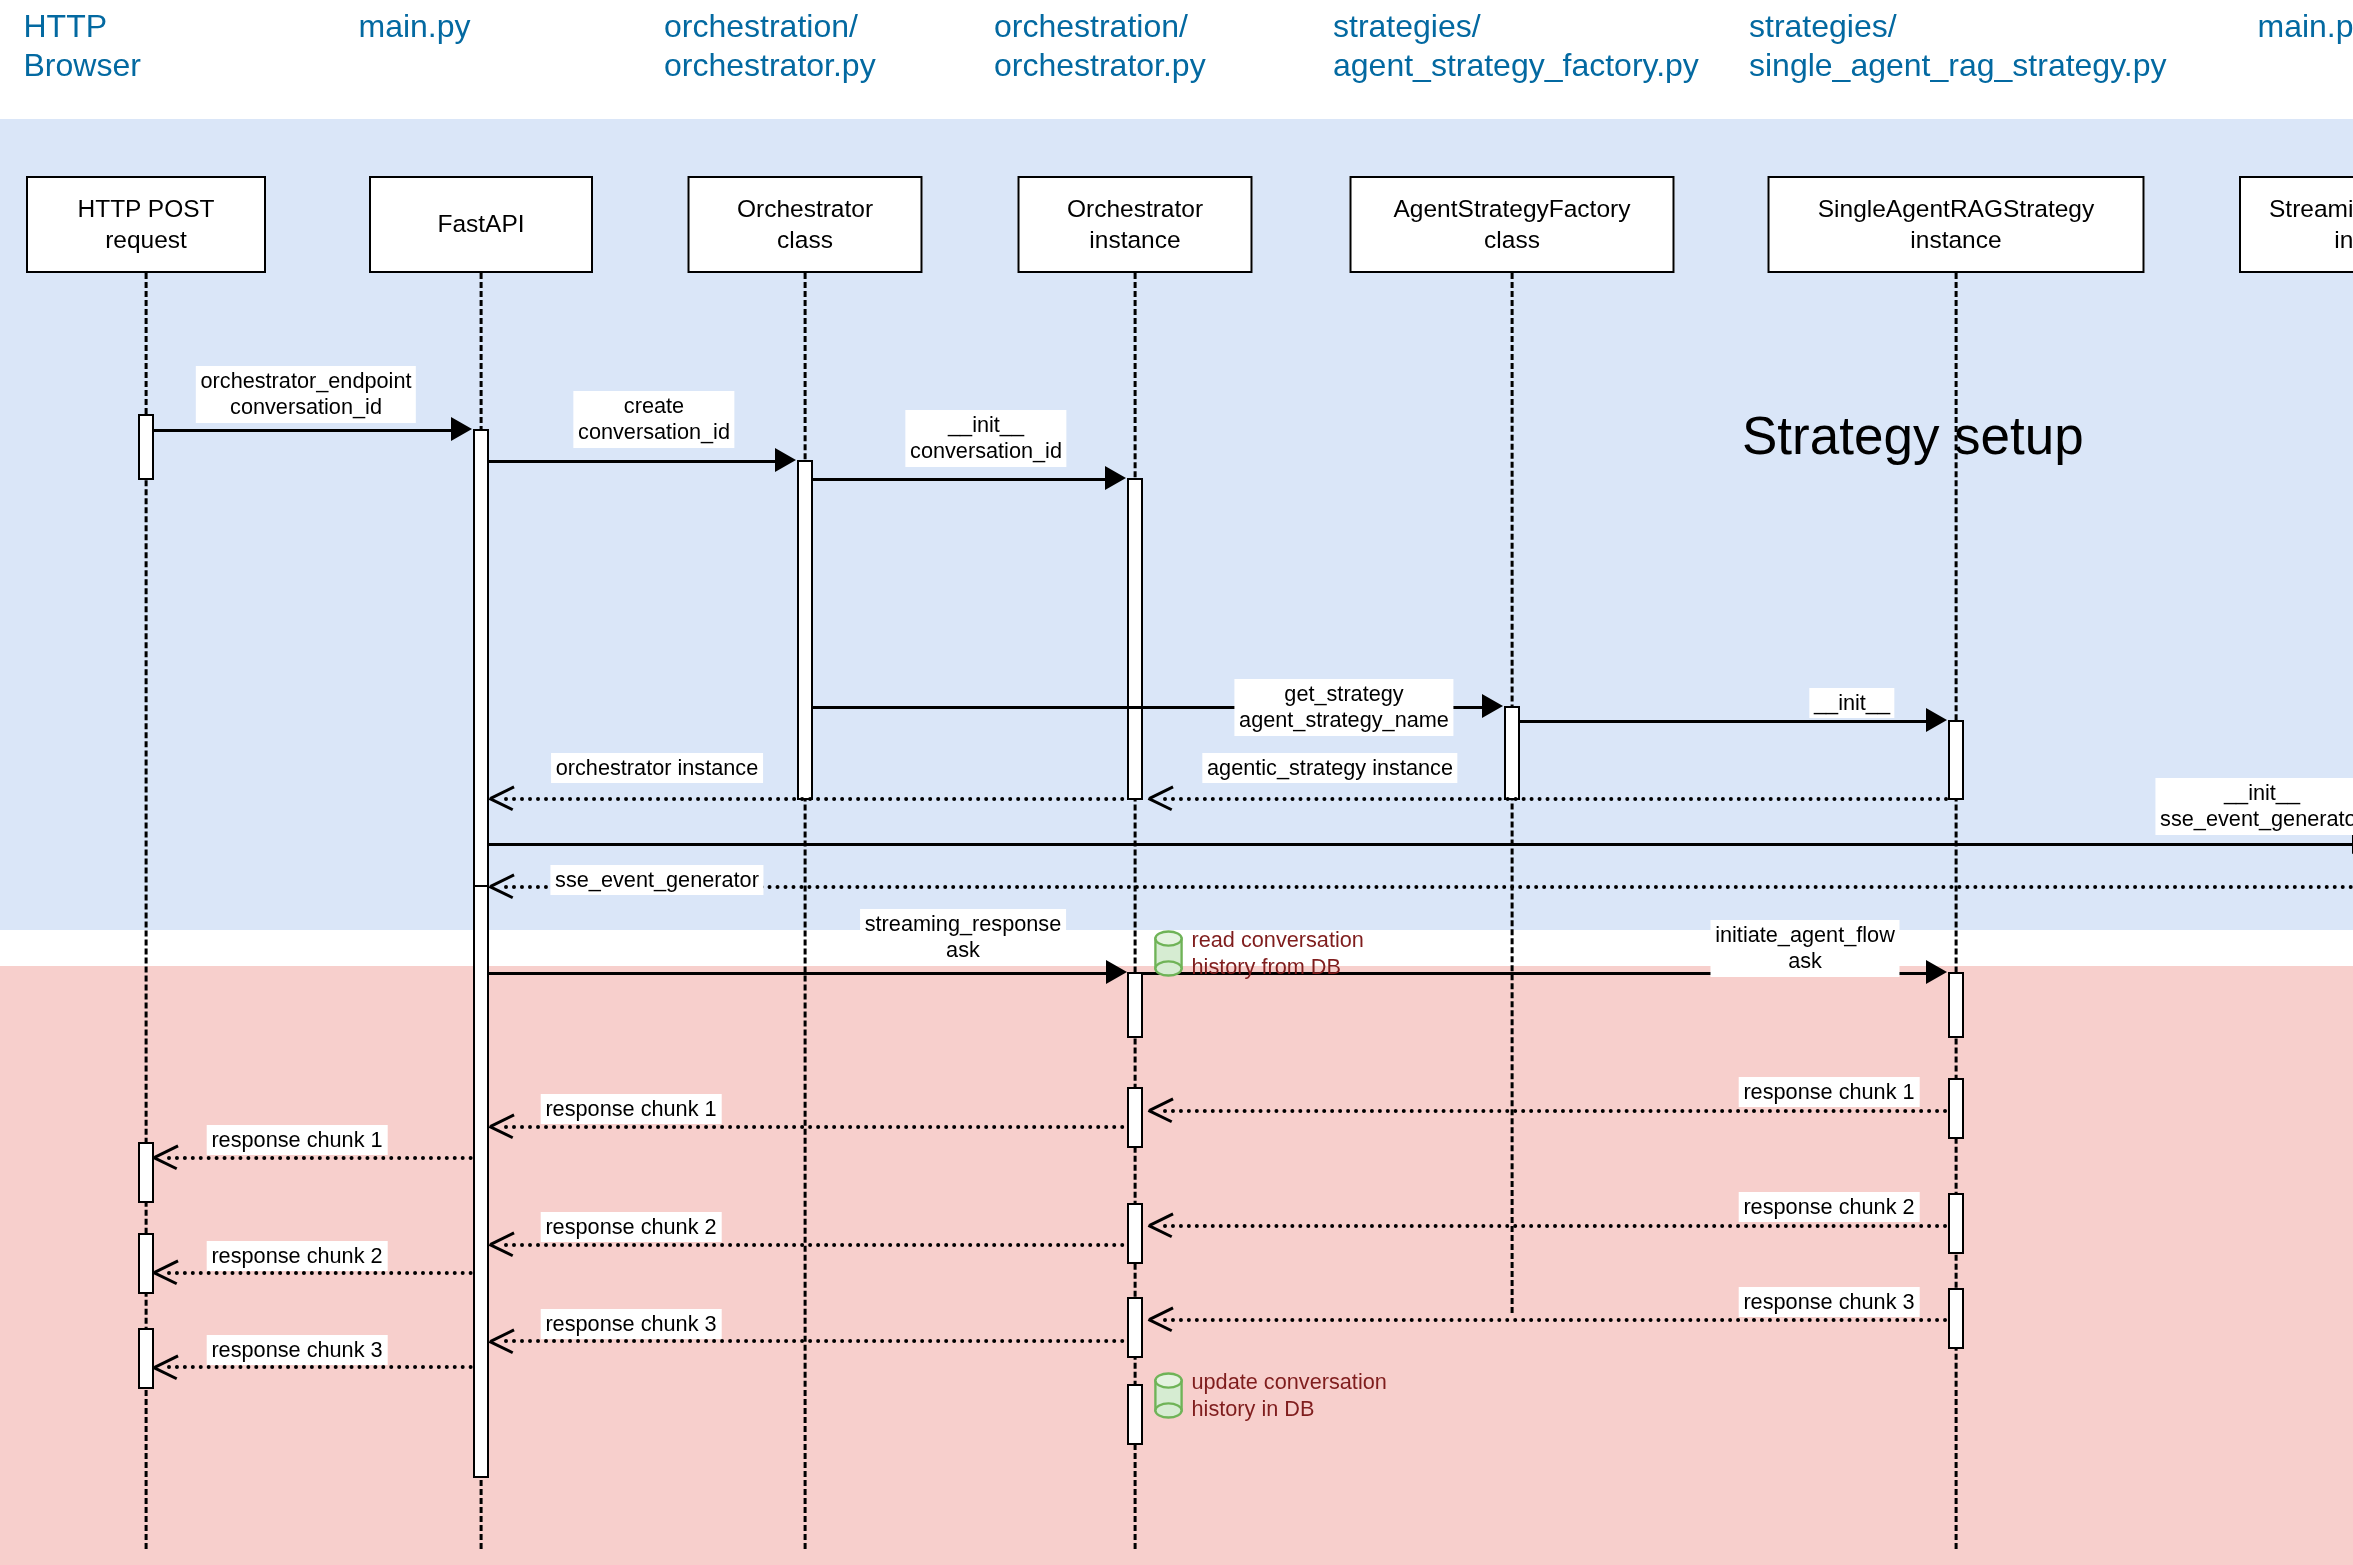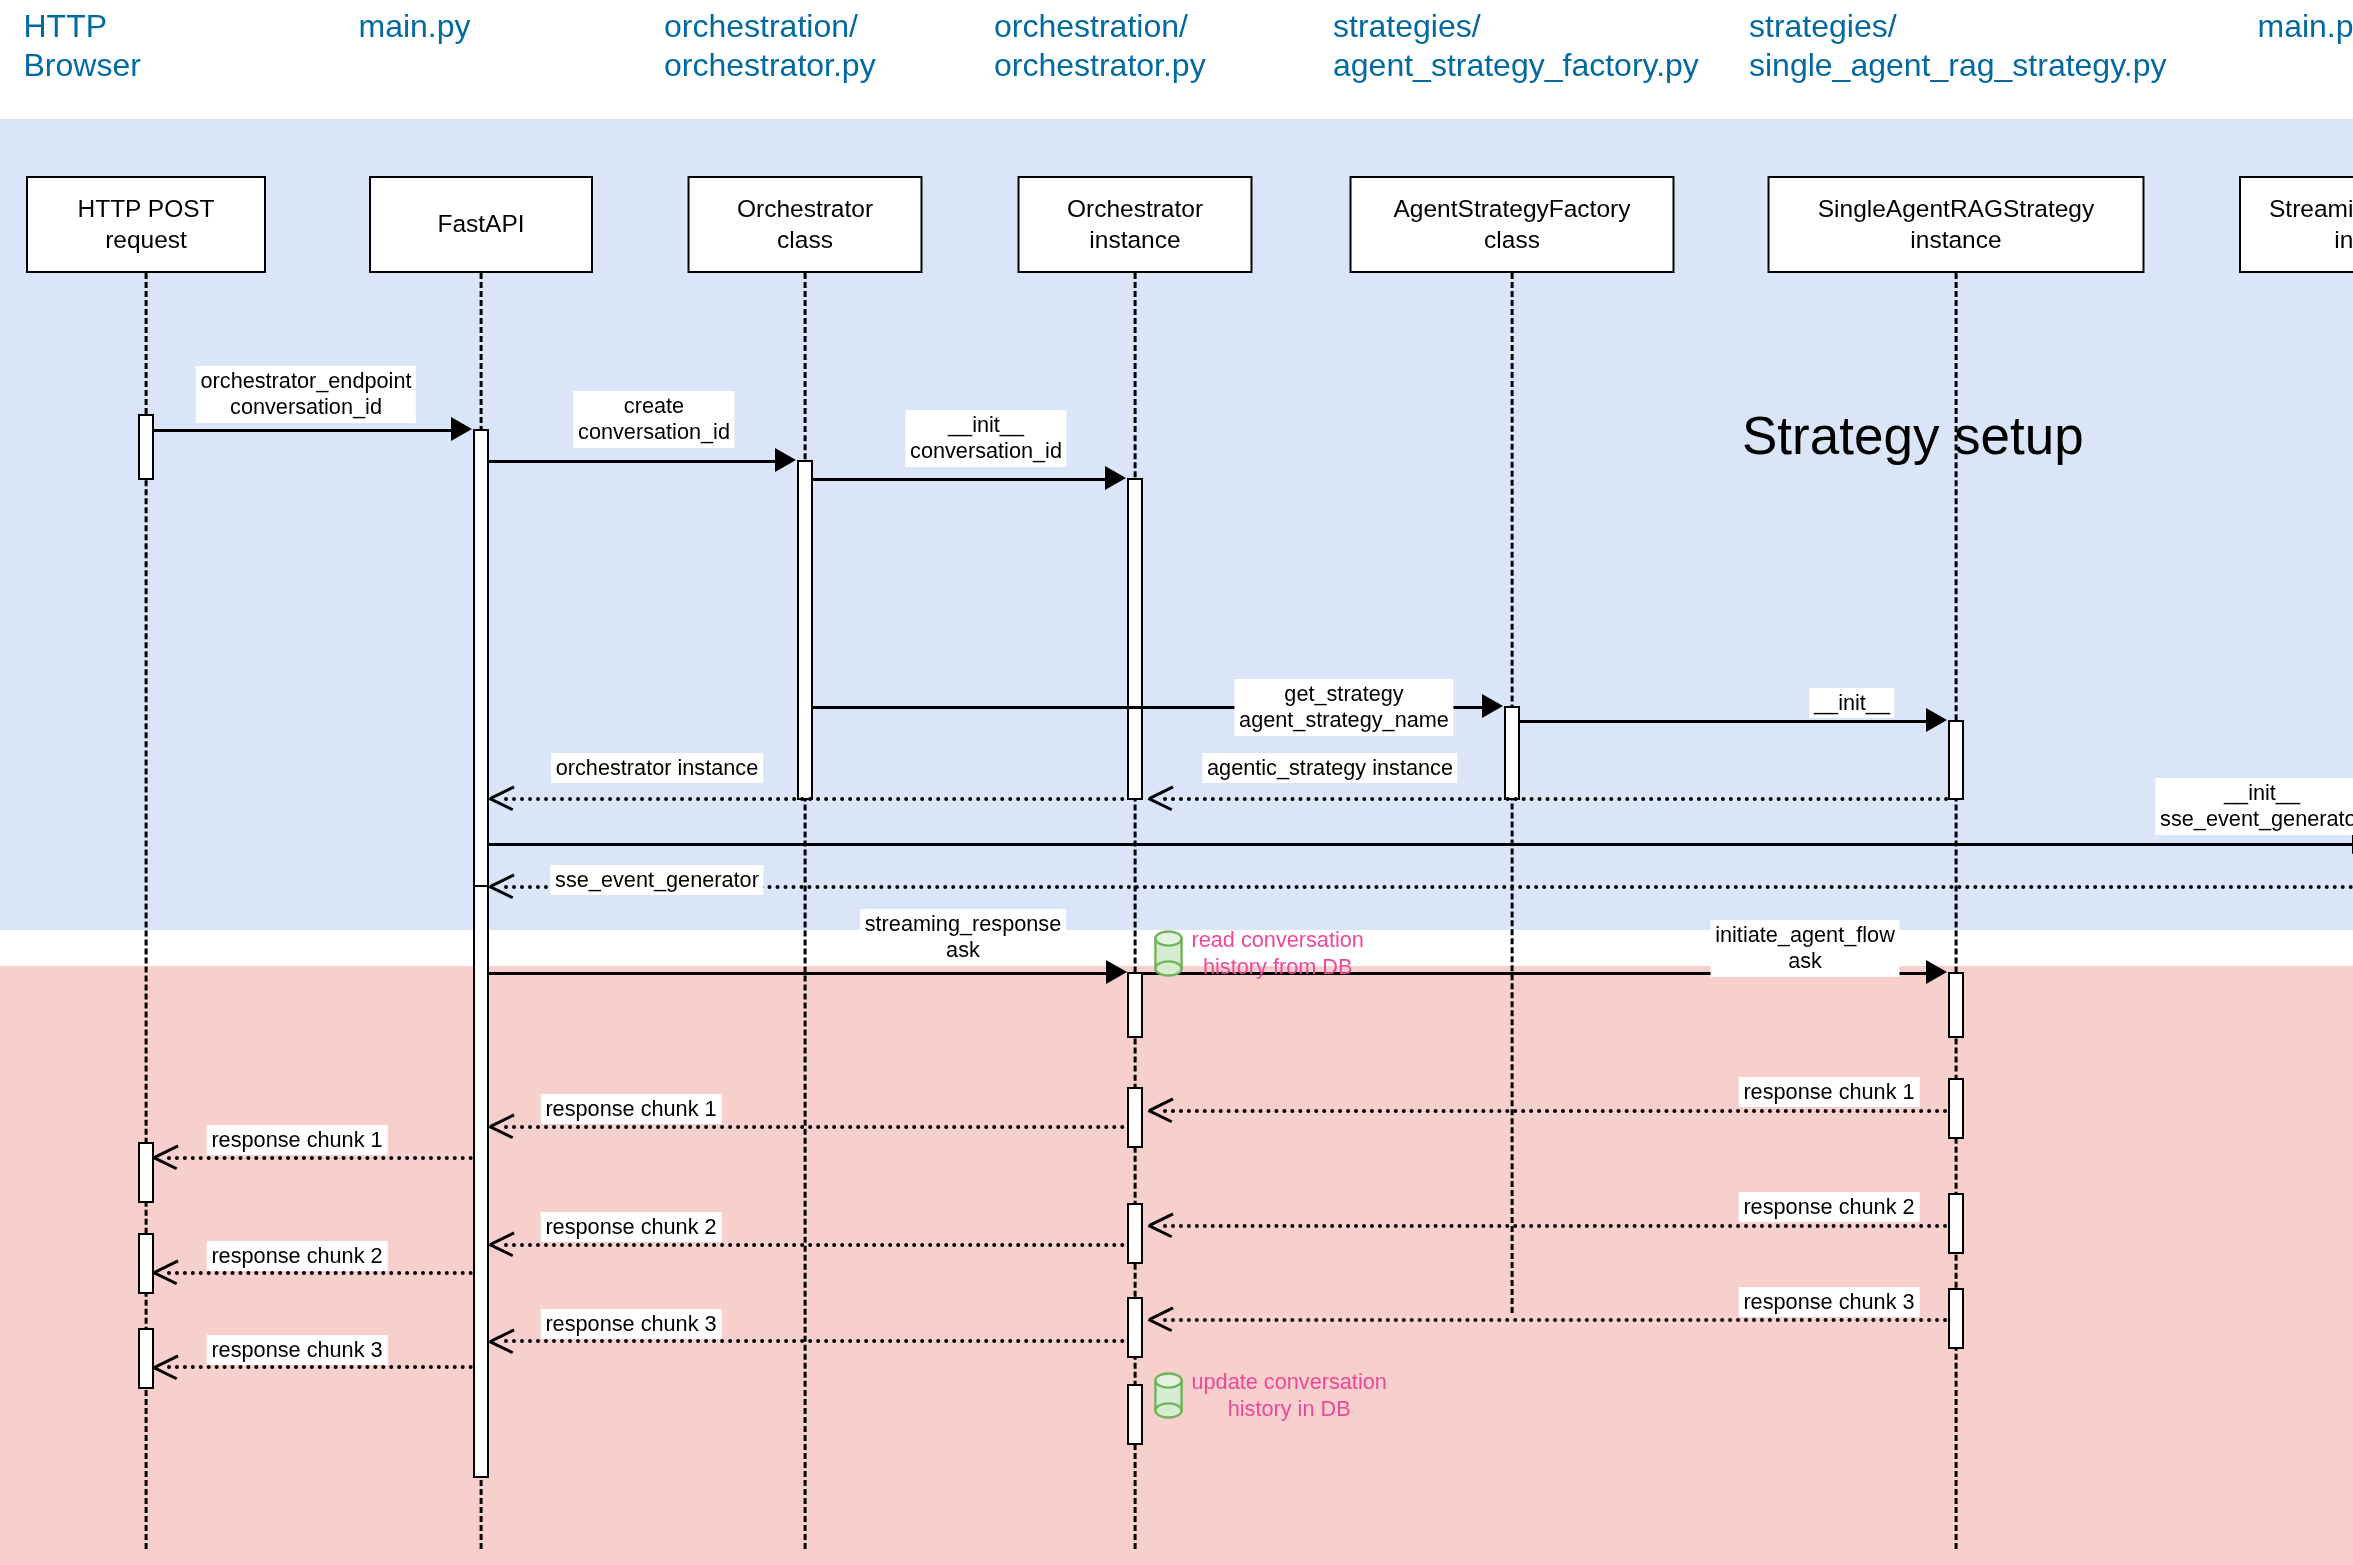--- a/index.html
+++ b/index.html
@@ -98,22 +98,22 @@
     line-height:1.22;
     text-align:center;
     white-space:pre-line;
     padding:1.9px 4.7px;
     transform:translateX(-50%);
   }
   
   .dbnote{position:absolute;display:flex;align-items:center;gap:8.5px;}
   .dbcyl{position:relative;width:29px;height:47px;flex:none;}
   .dbnote-text{
-    font-size:21.7px;line-height:1.25;color:#ec4899;
-    white-space:pre-line;text-align:center;
+    font-size:21.7px;line-height:1.25;color:#7f1d1d;
+    white-space:pre-line;
   }
 </style>
 </head>
 <body>
 
 <div id="canvas">
 
   <div class="band band-blue" style="top:119px;height:811px;"></div>
   <div class="band band-pink" style="top:966px;height:599px;"></div>
 

